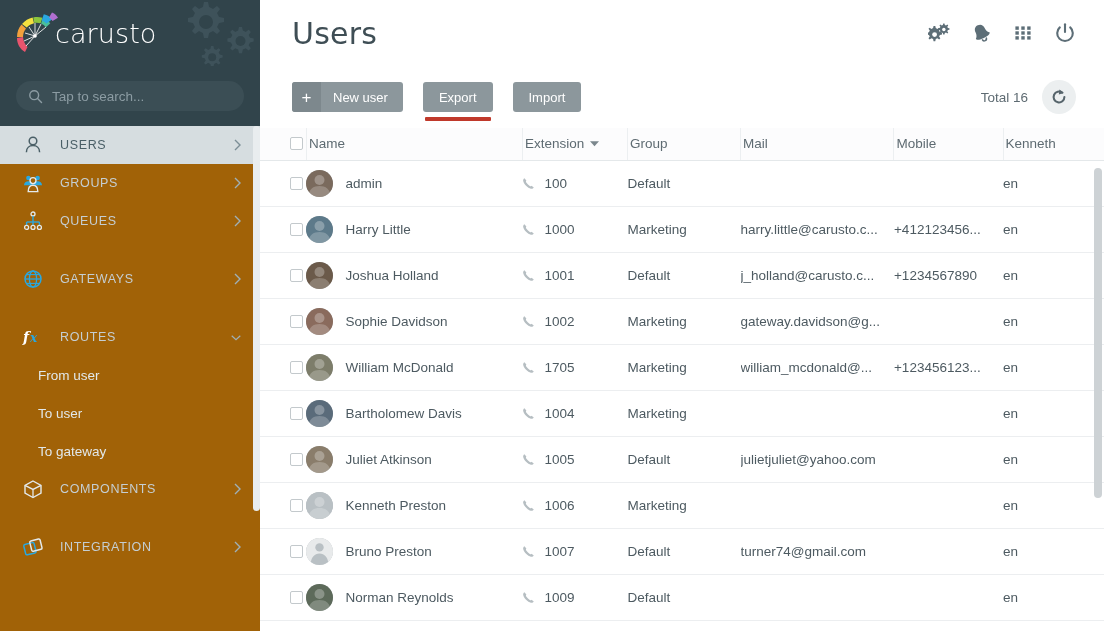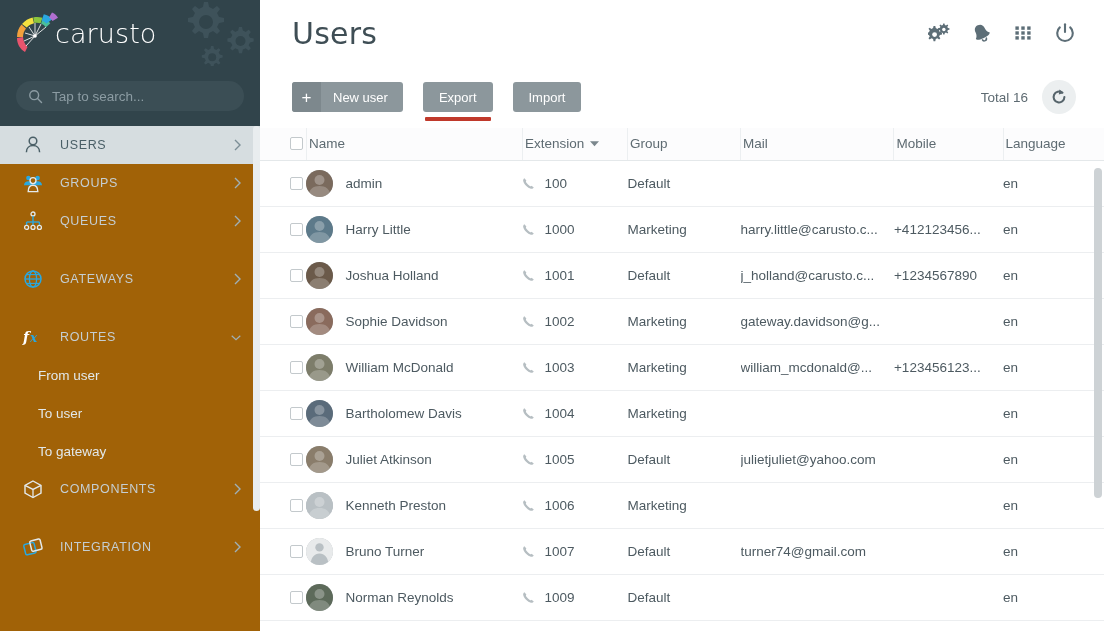--- a/index.html
+++ b/index.html
@@ -441,21 +441,21 @@
                   <span>Mail</span>
                 </span>
             </th>
             <th>
               <span class="hd">
                   <span>Mobile</span>
                 </span>
             </th>
             <th>
               <span class="hd">
-                  <span>Language</span>
+                  <span>Kenneth</span>
                 </span>
             </th>
           </tr>
         </thead>
         <tbody id="tbody">
             <tr>
               <td class="col-check">
                 <span class="cbx"></span>
               </td>
               <td>
@@ -608,21 +608,21 @@
                     </svg>
                   </span>
                   <span class="ellip">William McDonald</span>
                 </div>
               </td>
               <td>
                 <div class="ext-cell">
                   <svg class="phone-ico" viewBox="0 0 14 14">
                     <path d="M2.6 1.3 C1.6 2 1 3.1 1.3 4.4 C2 7.8 6.2 12 9.6 12.7 C10.9 13 12 12.4 12.7 11.4 L10.3 9.3 C9.7 9.9 9 10 8.4 9.6 C6.8 8.6 5.4 7.2 4.4 5.6 C4 5 4.1 4.3 4.7 3.7 Z" fill="#b6bec2"></path>
                   </svg>
-                  <span>1003</span>
+                  <span>1705</span>
                 </div>
               </td>
               <td>
                 <span class="ellip">Marketing</span>
               </td>
               <td>
                 <span class="ellip">william_mcdonald@...</span>
               </td>
               <td>
                 <span class="ellip">+123456123...</span>
@@ -740,21 +740,21 @@
               </td>
               <td>
                 <div class="name-cell">
                   <span class="avatar">
                     <svg viewBox="0 0 27 27">
                       <rect width="27" height="27" fill="#e8eaeb"></rect>
                       <circle cx="13.5" cy="9.4" r="4.2" fill="#b9c0c4"></circle>
                       <path d="M4.6 27 C4.6 19.6 8.5 15.6 13.5 15.6 C18.5 15.6 22.4 19.6 22.4 27 Z" fill="#b9c0c4"></path>
                     </svg>
                   </span>
-                  <span class="ellip">Bruno Turner</span>
+                  <span class="ellip">Bruno Preston</span>
                 </div>
               </td>
               <td>
                 <div class="ext-cell">
                   <svg class="phone-ico" viewBox="0 0 14 14">
                     <path d="M2.6 1.3 C1.6 2 1 3.1 1.3 4.4 C2 7.8 6.2 12 9.6 12.7 C10.9 13 12 12.4 12.7 11.4 L10.3 9.3 C9.7 9.9 9 10 8.4 9.6 C6.8 8.6 5.4 7.2 4.4 5.6 C4 5 4.1 4.3 4.7 3.7 Z" fill="#b6bec2"></path>
                   </svg>
                   <span>1007</span>
                 </div>
               </td>

